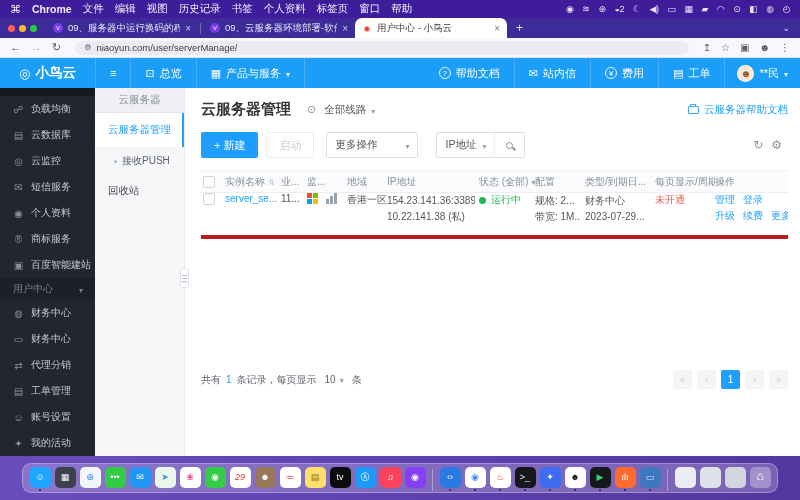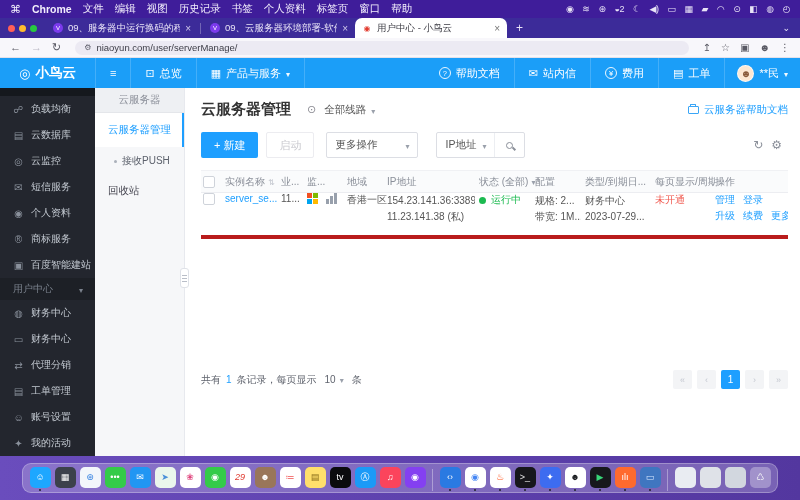--- a/index.html
+++ b/index.html
@@ -468,21 +468,21 @@
               <i></i>
               <i></i>
             </span>
         </div>
         <div class="c c-region">
             <span>香港一区</span>
           </div>
         <div class="c c-ip">
           <span class="two">
             <span>154.23.141.36:3389 (...</span>
-            <span>11.23.141.38 (私)</span>
+            <span>10.22.141.38 (私)</span>
           </span>
         </div>
         <div class="c c-status">
           <span class="sdot"></span>
           <span class="green">运行中</span>
         </div>
         <div class="c c-conf">
           <span class="two">
             <span>规格: 2...</span>
             <span>带宽: 1M...</span>

